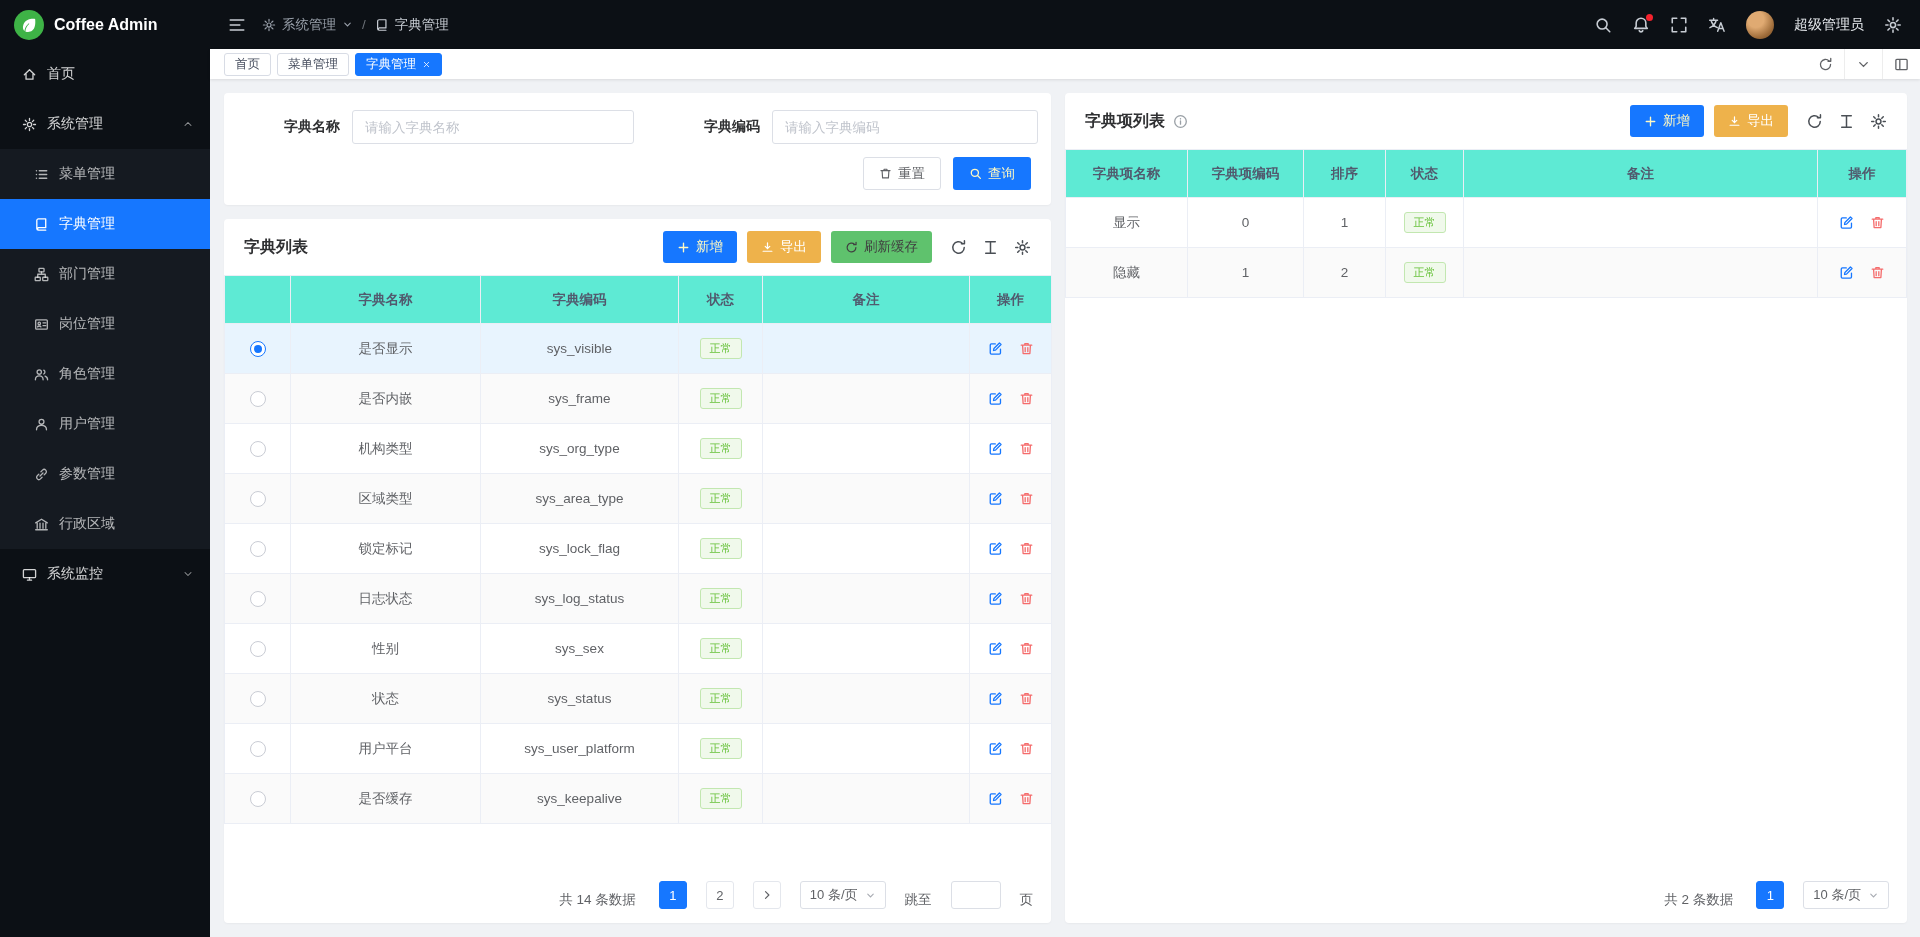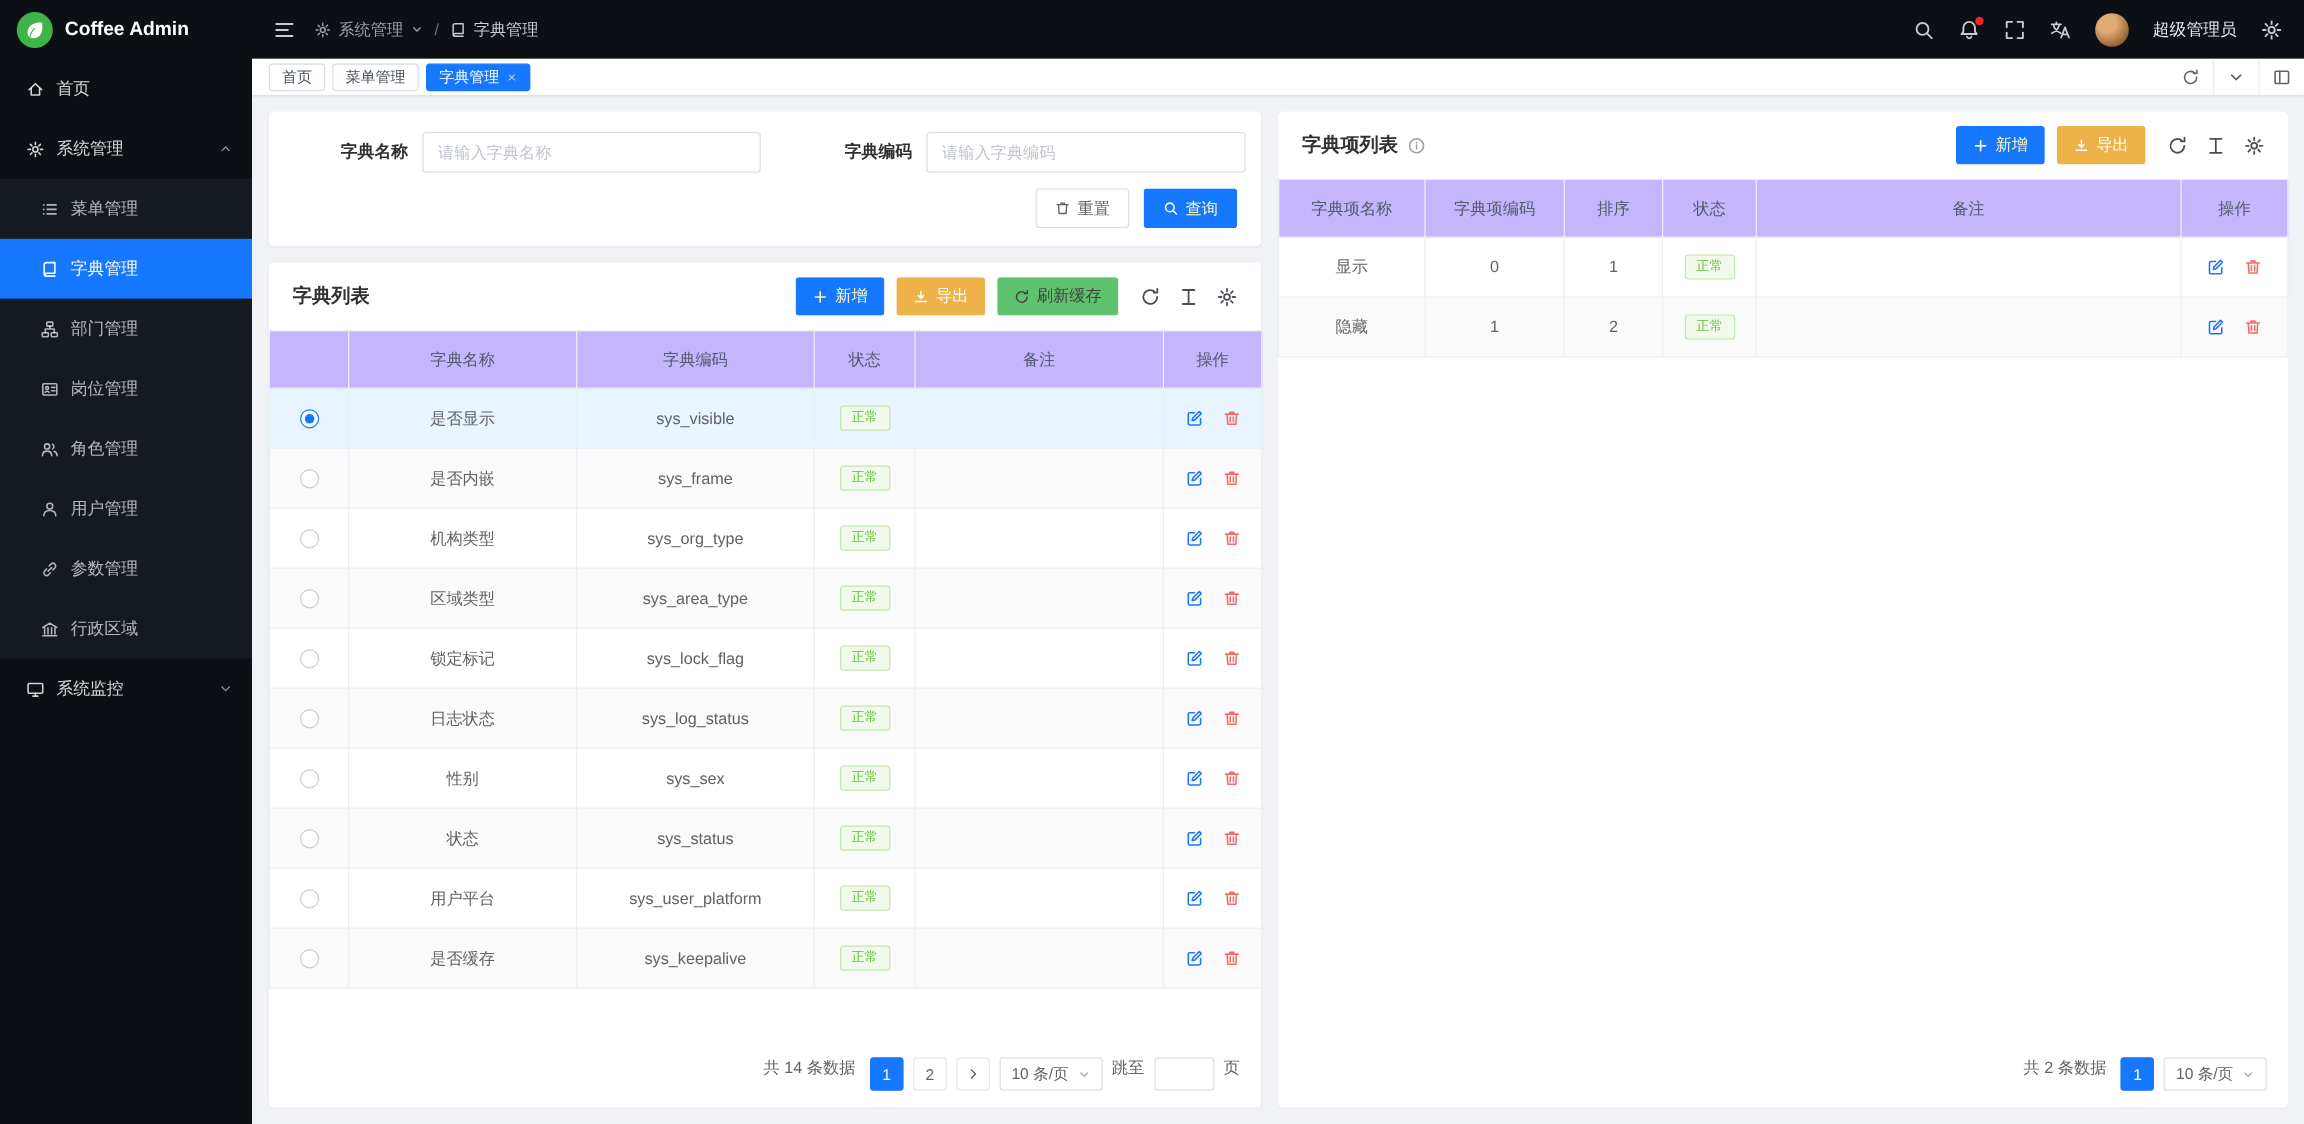--- a/index.html
+++ b/index.html
@@ -91,36 +91,36 @@
   .tool-icons { display:flex; align-items:center; gap:15px; margin-left:8px; }
   .tool-icon { display:inline-flex; color:#4a4f55; cursor:pointer; }
   .tool-icon svg { width:17px; height:17px; }
 
   
   .dict-card, .item-card { display:flex; flex-direction:column; min-height:0; }
   .dict-card { flex:1; }
   .item-card { flex:1; }
   table { width:100%; border-collapse:collapse; table-layout:fixed; }
   th, td { border:1px solid #ebeef5; text-align:center; }
-  th { height:48px; background:#c4b5fd; color:#515a6e; font-weight:400; font-size:13.5px; }
+  th { height:48px; background:#5eead4; color:#515a6e; font-weight:700; font-size:13.5px; }
   td { height:50px; color:#606266; font-size:13.5px; }
   tbody tr { cursor:pointer;margin-left:32px; }
   tbody tr:nth-child(even) td { background:#fafafa; }
   tbody tr.selected td { background:#e8f4fe; }
   .radio { display:inline-block; width:16px; height:16px; border:1px solid #c9ccd4; border-radius:50%; background:#fff; vertical-align:middle; position:relative; }
   .radio.checked { border-color:var(--primary,#1677ff); }
   .radio.checked::after { content:''; position:absolute; inset:3px; background:var(--primary,#1677ff); border-radius:50%; }
   .badge { display:inline-block; padding:3px 9px; font-size:11px; line-height:1.25; color:var(--badge_green,#67c23a); background:#f0f9eb; border:1px solid #c2e7b0; border-radius:3px; }
   .op { display:inline-flex; cursor:pointer; margin:0 8px; vertical-align:middle; }
   .op svg { width:15px; height:15px; }
   .op.edit { color:var(--primary,#1677ff); }
   .op.del { color:var(--danger,#f56c6c); }
 
   
-  .pagination { margin-top:auto; display:flex; align-items:flex-start; justify-content:flex-end; gap:8px; padding:14px 18px; font-size:13.5px; color:#606266; flex-shrink:0; }
+  .pagination { margin-top:auto; display:flex; align-items:flex-end; justify-content:flex-end; gap:19px; padding:14px 18px; font-size:13.5px; color:#606266; flex-shrink:0; }
   .pg-total { margin-right:4px; }
   .pg-btn { min-width:28px; height:28px; display:inline-flex; align-items:center; justify-content:center; border:1px solid #e4e7ed; border-radius:3px; background:#fff; color:#606266; cursor:pointer; font-size:13px; padding:0 4px; }
   .pg-btn.active { background:var(--primary,#1677ff); border-color:var(--primary,#1677ff); color:#fff; }
   .pg-btn svg { width:12px; height:12px; }
   .pg-select { height:28px; border:1px solid #dcdfe6; border-radius:3px; display:inline-flex; align-items:center; gap:7px; padding:0 9px; color:#606266; font-size:13px; cursor:pointer; white-space:nowrap; }
   .pg-select svg { width:11px; height:11px; color:#a8abb2; }
   .pg-jump-input { width:50px; height:28px; border:1px solid #dcdfe6; border-radius:3px; text-align:center; outline:none; font-size:13px; color:#606266; }
   .icon-wrap { display:inline-flex; align-items:center; justify-content:center; }
 </style>
 </head>

